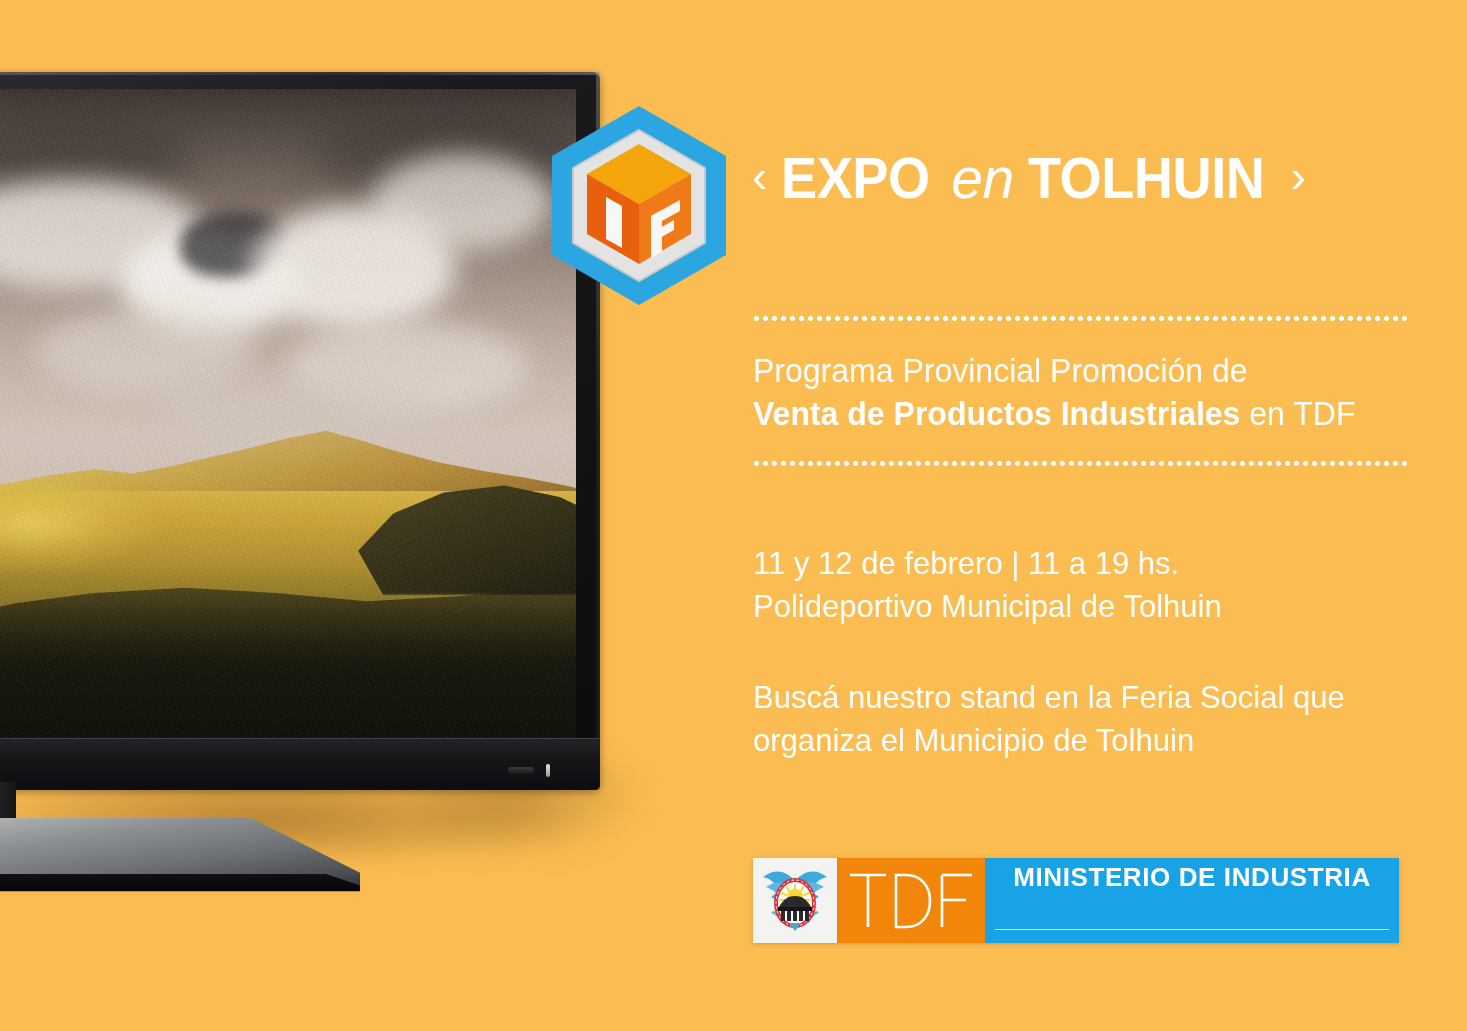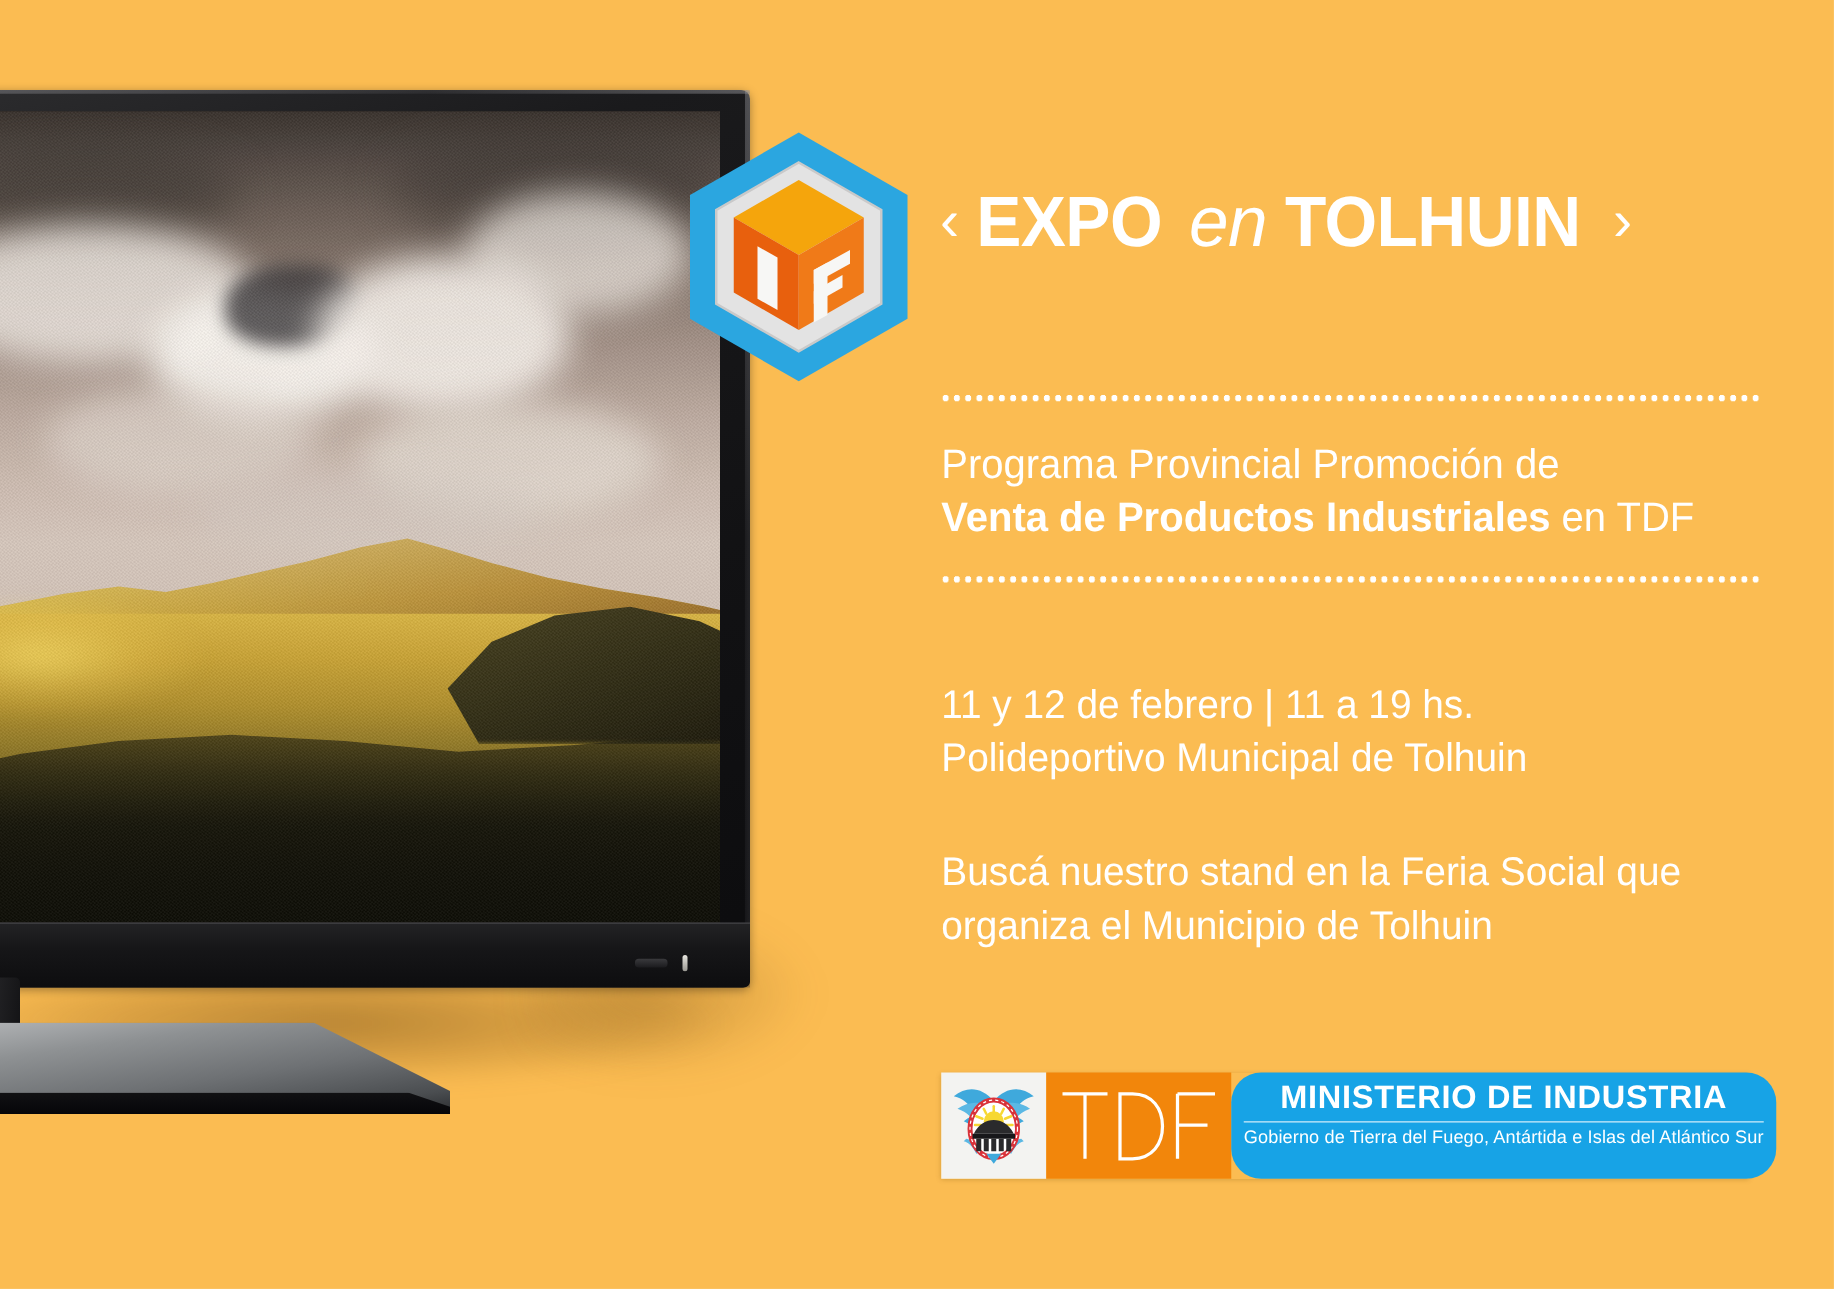--- a/index.html
+++ b/index.html
@@ -279,23 +279,22 @@
   .bn-tdf {
     width:148px; flex:0 0 148px;
     background:#F2860B;
     display:flex; align-items:center; justify-content:center;
   }
   .bn-tdf svg { width:126px; height:62px; display:block; }
   .bn-min {
     flex:1 1 auto;
     background:#17A3E6;
     display:flex; flex-direction:column;
-    align-items:center; justify-content:flex-start;
+    align-items:center; justify-content:space-between;
     padding:6px 10px 8px;
-    border-radius:24px;
   }
   .bn-title {
     color:#ffffff; font-weight:700; font-size:26px;
     letter-spacing:0.6px; line-height:1.05; white-space:nowrap;
   }
   .bn-rule {
     width:100%; height:1px; background:rgba(255,255,255,0.80);
     margin:6px 0 5px;
   }
   .bn-sub {
@@ -458,17 +457,16 @@
           <line x1="94" y1="5" x2="94" y2="57"></line>
           <line x1="94" y1="5" x2="124" y2="5"></line>
           <line x1="94" y1="30" x2="118" y2="30"></line>
         </g>
       </svg>
     </div>
 
     <div class="bn-min">
       <div class="bn-title">MINISTERIO DE INDUSTRIA</div>
       <div class="bn-rule"></div>
-      <div class="bn-sub">Gobierno de Tierra del Fuego, Antártida e Islas del Atlántico Sur</div>
     </div>
   </div>
 
 </div>
 
 </body></html>

